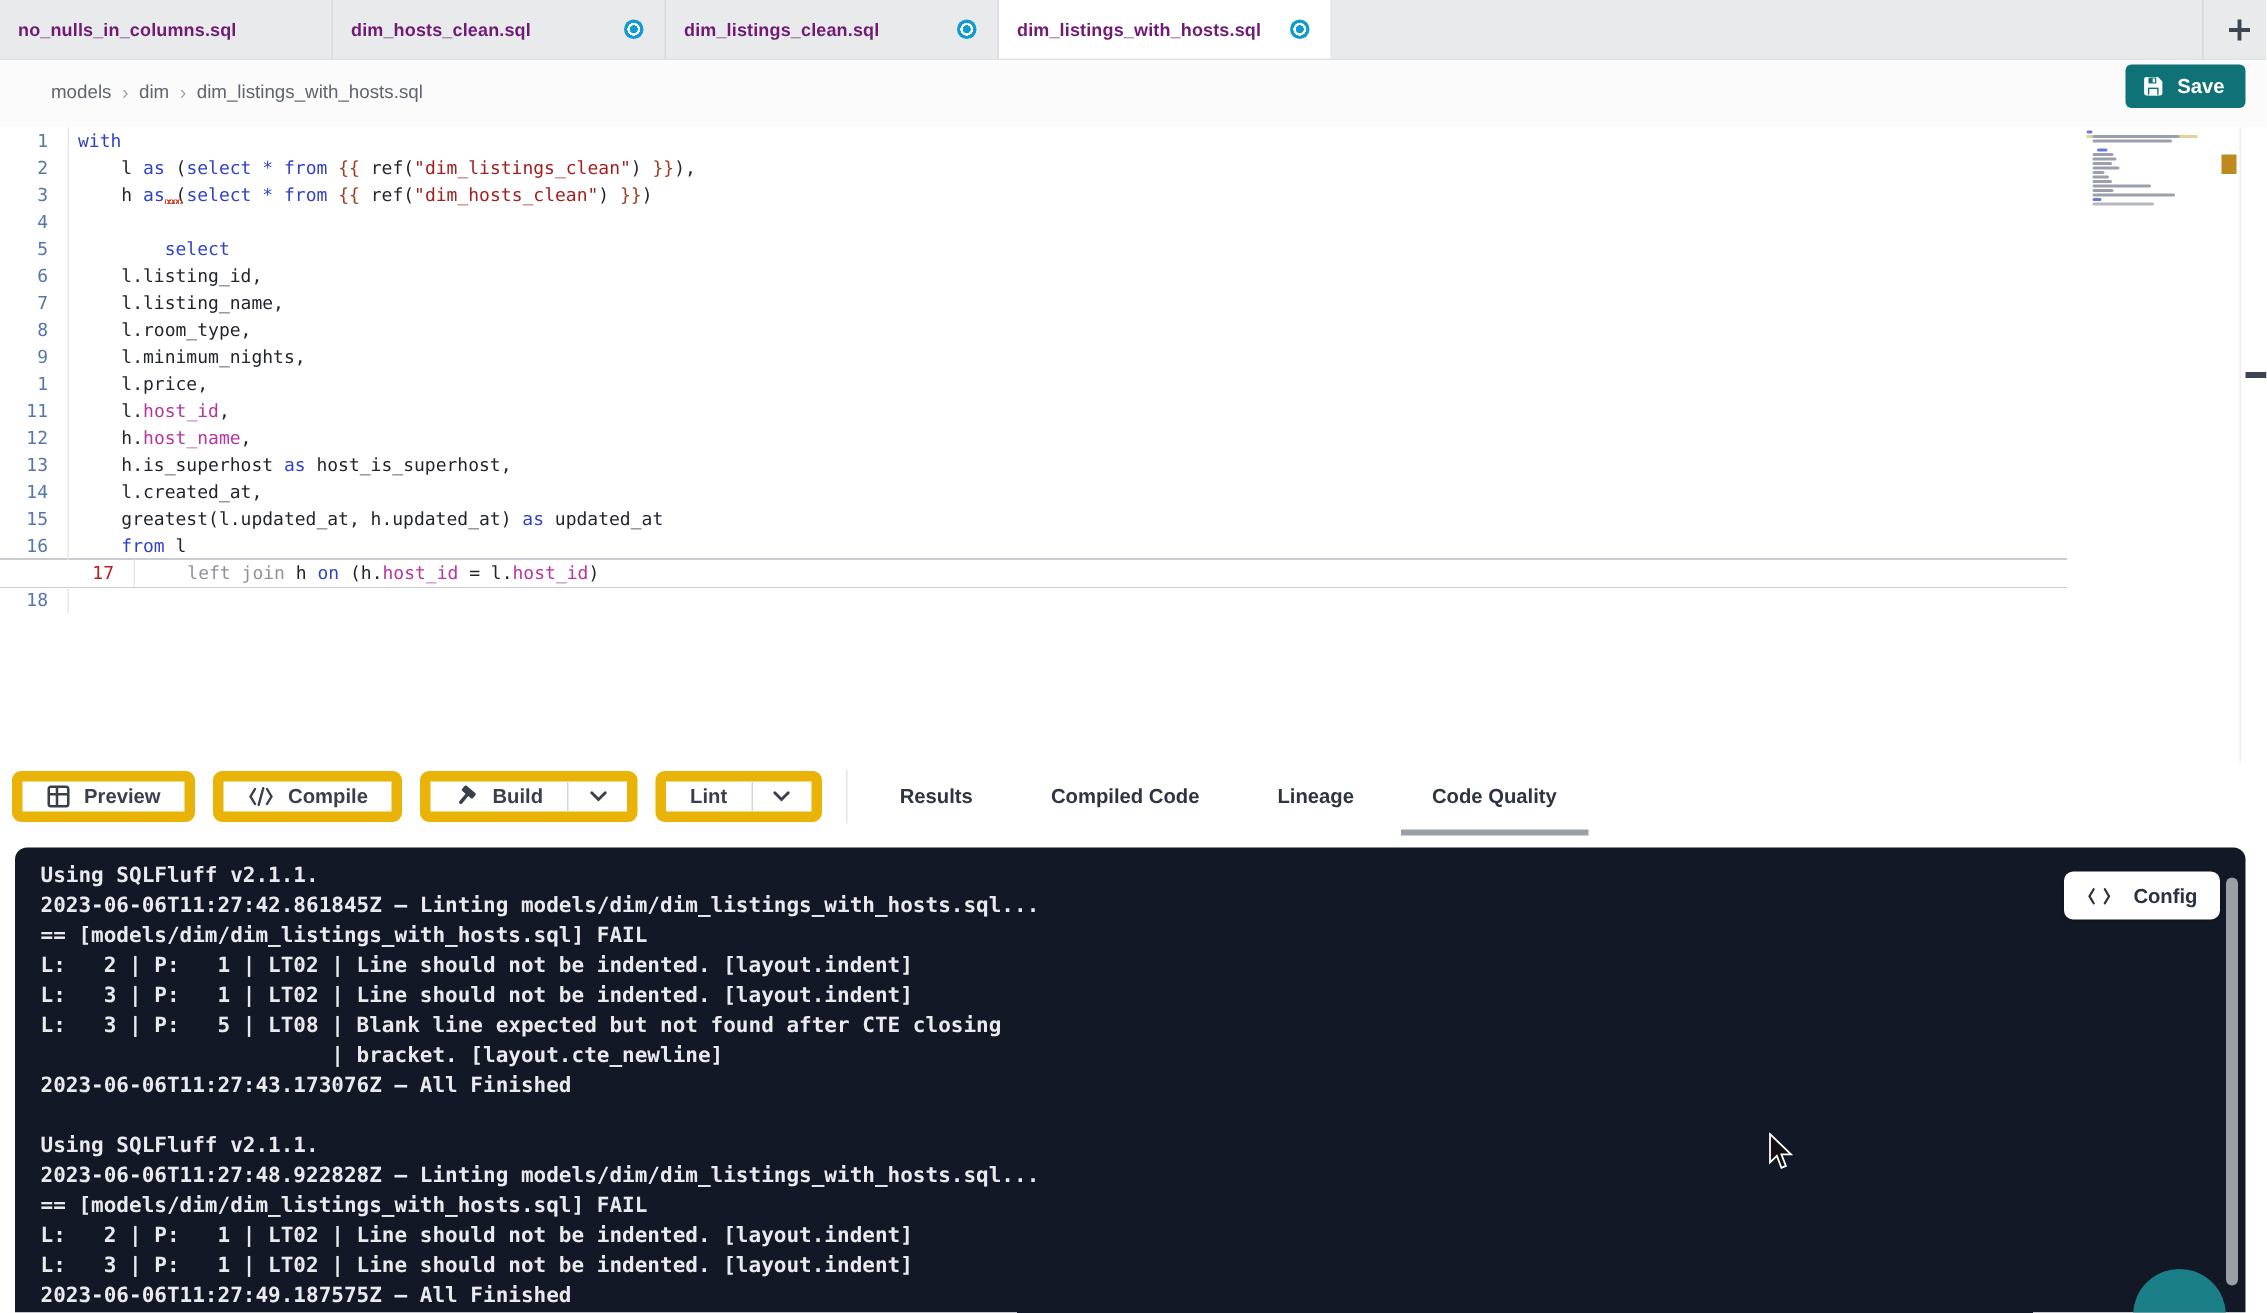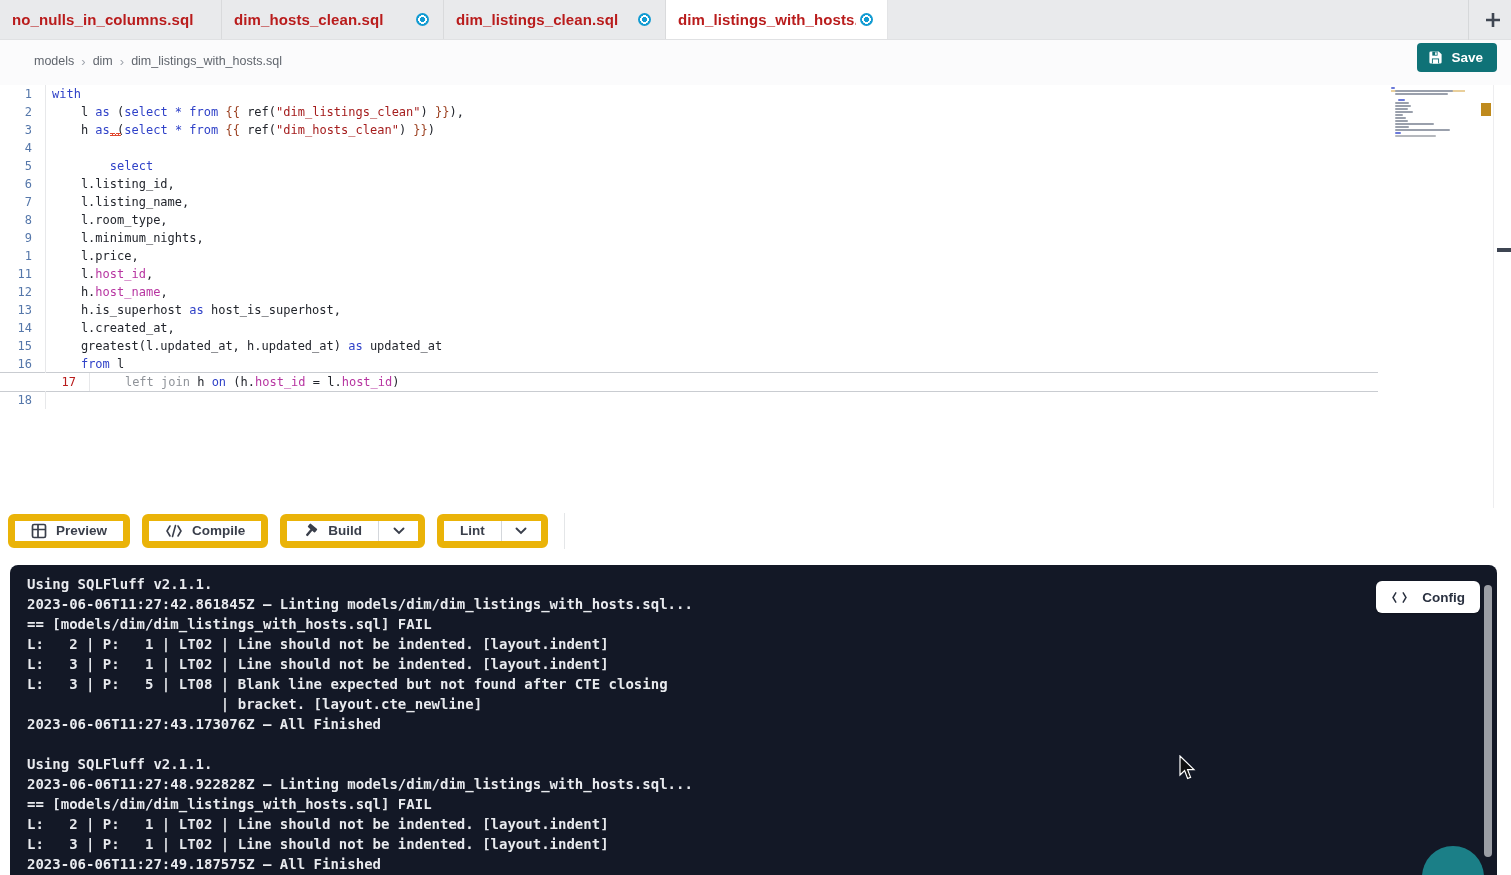--- a/index.html
+++ b/index.html
@@ -3,21 +3,21 @@
 <meta charset="utf-8">
 <style>
   * { margin:0; padding:0; box-sizing:border-box; }
   html,body { width:1511px; height:875px; overflow:hidden; background:#fff;
     font-family:"Liberation Sans", sans-serif; }
   .app { position:relative; width:1511px; height:875px; }
 
   
   .tabbar { position:relative; height:40px; background:#e9eaec; display:flex; align-items:stretch; border-bottom:1px solid #e0e1e3;}
   .tab { width:222px; display:flex; align-items:center; justify-content:space-between; padding:0 14px 0 12px; border-right:1px solid #d9dadc; cursor:pointer; }
-  .tab-label { font-size:15px; font-weight:600; color:#b91c1c; letter-spacing:.1px; white-space:nowrap; overflow:hidden; }
+  .tab-label { font-size:12px; font-weight:600; color:#701a75; letter-spacing:.1px; white-space:nowrap; overflow:hidden; }
   .tab.active { background:#ffffff; border-right:1px solid #e3e4e6; }
   .mod-dot { width:13px; height:13px; border-radius:50%; flex:0 0 13px; margin-left:8px;
     background: radial-gradient(circle at 50% 50%, var(--dot-blue) 0 2.6px, #ffffff 2.7px 4.2px, var(--dot-blue) 4.3px 6.6px); }
   .tab.active .mod-dot { margin-left:4px; }
   .newtab-divider { position:absolute; left:1468px; top:0; width:1px; height:40px; background:#d6d8da; }
   .newtab-btn { position:absolute; left:1480px; top:7px; width:26px; height:26px; display:flex; align-items:center; justify-content:center; cursor:pointer; }
   .newtab-btn svg { display:block; }
 
   
   .crumbbar { position:relative; height:45px; background:#fbfbfc; }
@@ -304,20 +304,26 @@
       <span class="btn-main">
         <span>Lint</span>
       </span>
       <span class="btn-caret">
         <svg width="14" height="10" viewBox="0 0 14 10">
           <path d="M2.5 2.5 7 7l4.5-4.5" fill="none" stroke="#3a3f4b" stroke-width="1.9" stroke-linecap="round"></path>
         </svg>
       </span>
     </div>
     <div class="tb-divider"></div>
+    <div class="result-tabs" id="result-tabs">
+        <div class="rtab">Results</div>
+        <div class="rtab">Compiled Code</div>
+        <div class="rtab">Lineage</div>
+        <div class="rtab active">Code Quality</div>
+      </div>
   </div>
 
   <div class="terminal">
     <div class="term-lines" id="term-lines">
         <div class="tline">Using SQLFluff v2.1.1.</div>
         <div class="tline">2023-06-06T11:27:42.861845Z — Linting models/dim/dim_listings_with_hosts.sql...</div>
         <div class="tline">== [models/dim/dim_listings_with_hosts.sql] FAIL</div>
         <div class="tline">L:   2 | P:   1 | LT02 | Line should not be indented. [layout.indent]</div>
         <div class="tline">L:   3 | P:   1 | LT02 | Line should not be indented. [layout.indent]</div>
         <div class="tline">L:   3 | P:   5 | LT08 | Blank line expected but not found after CTE closing</div>

